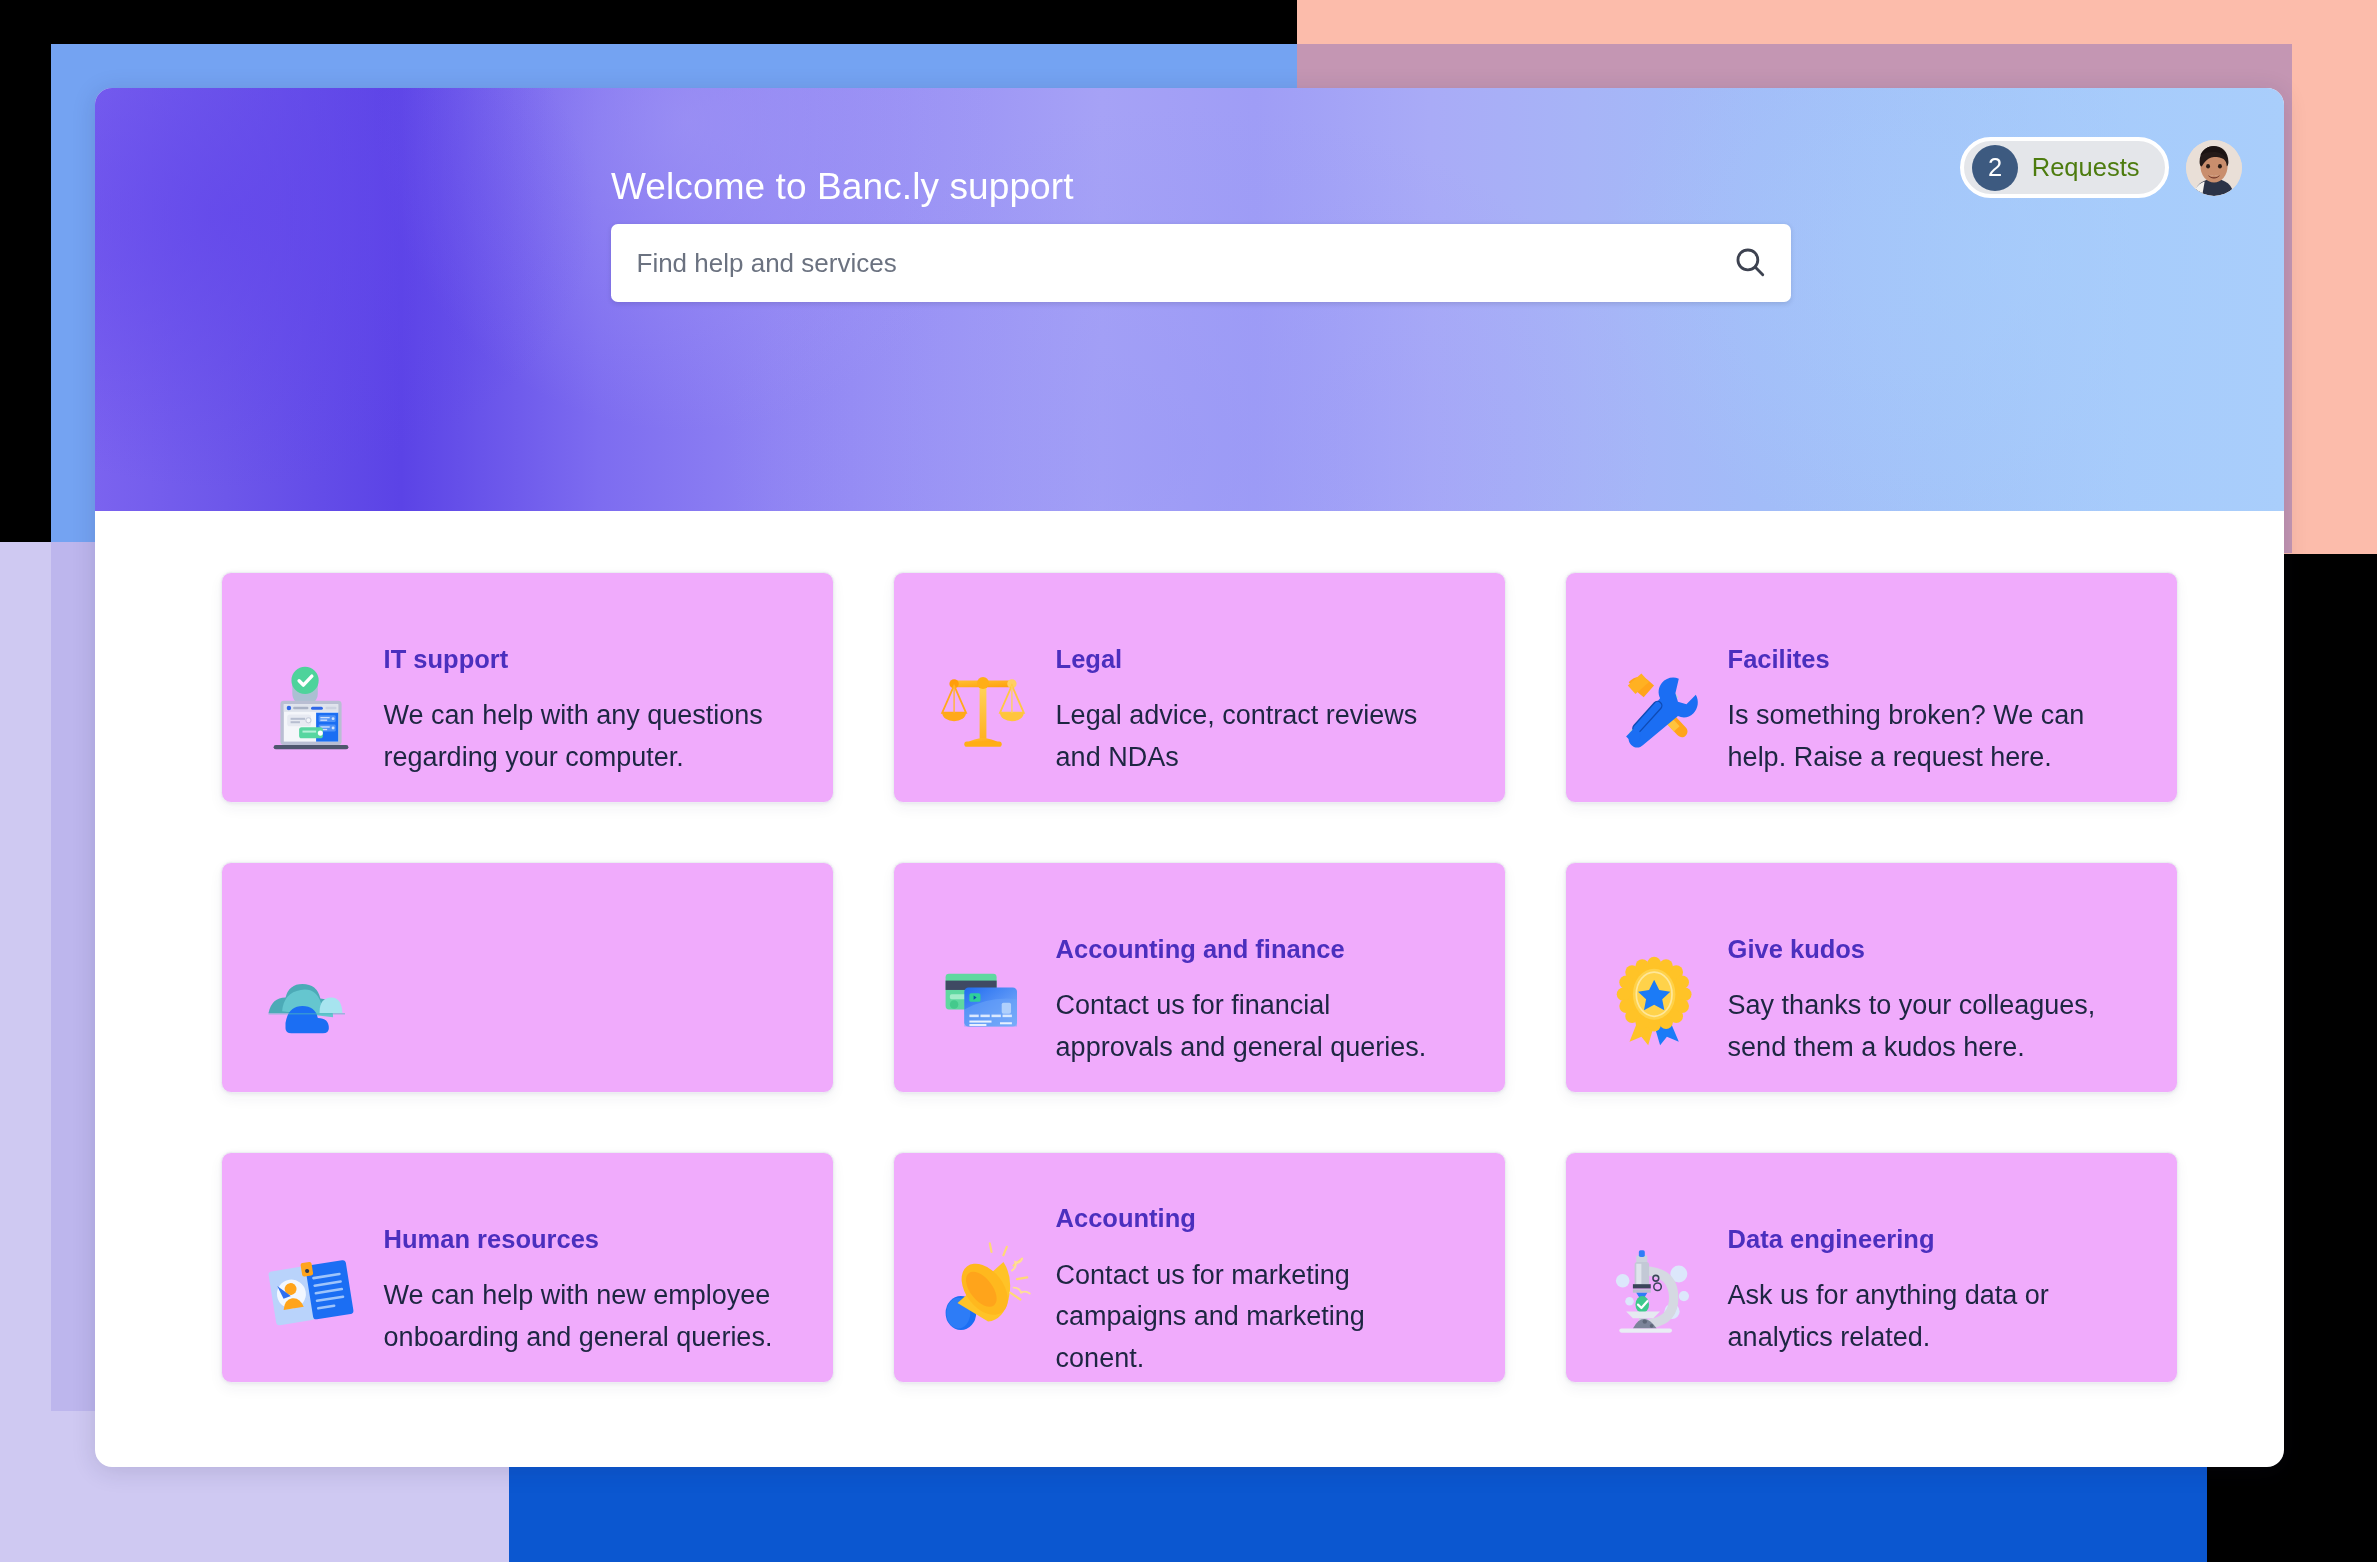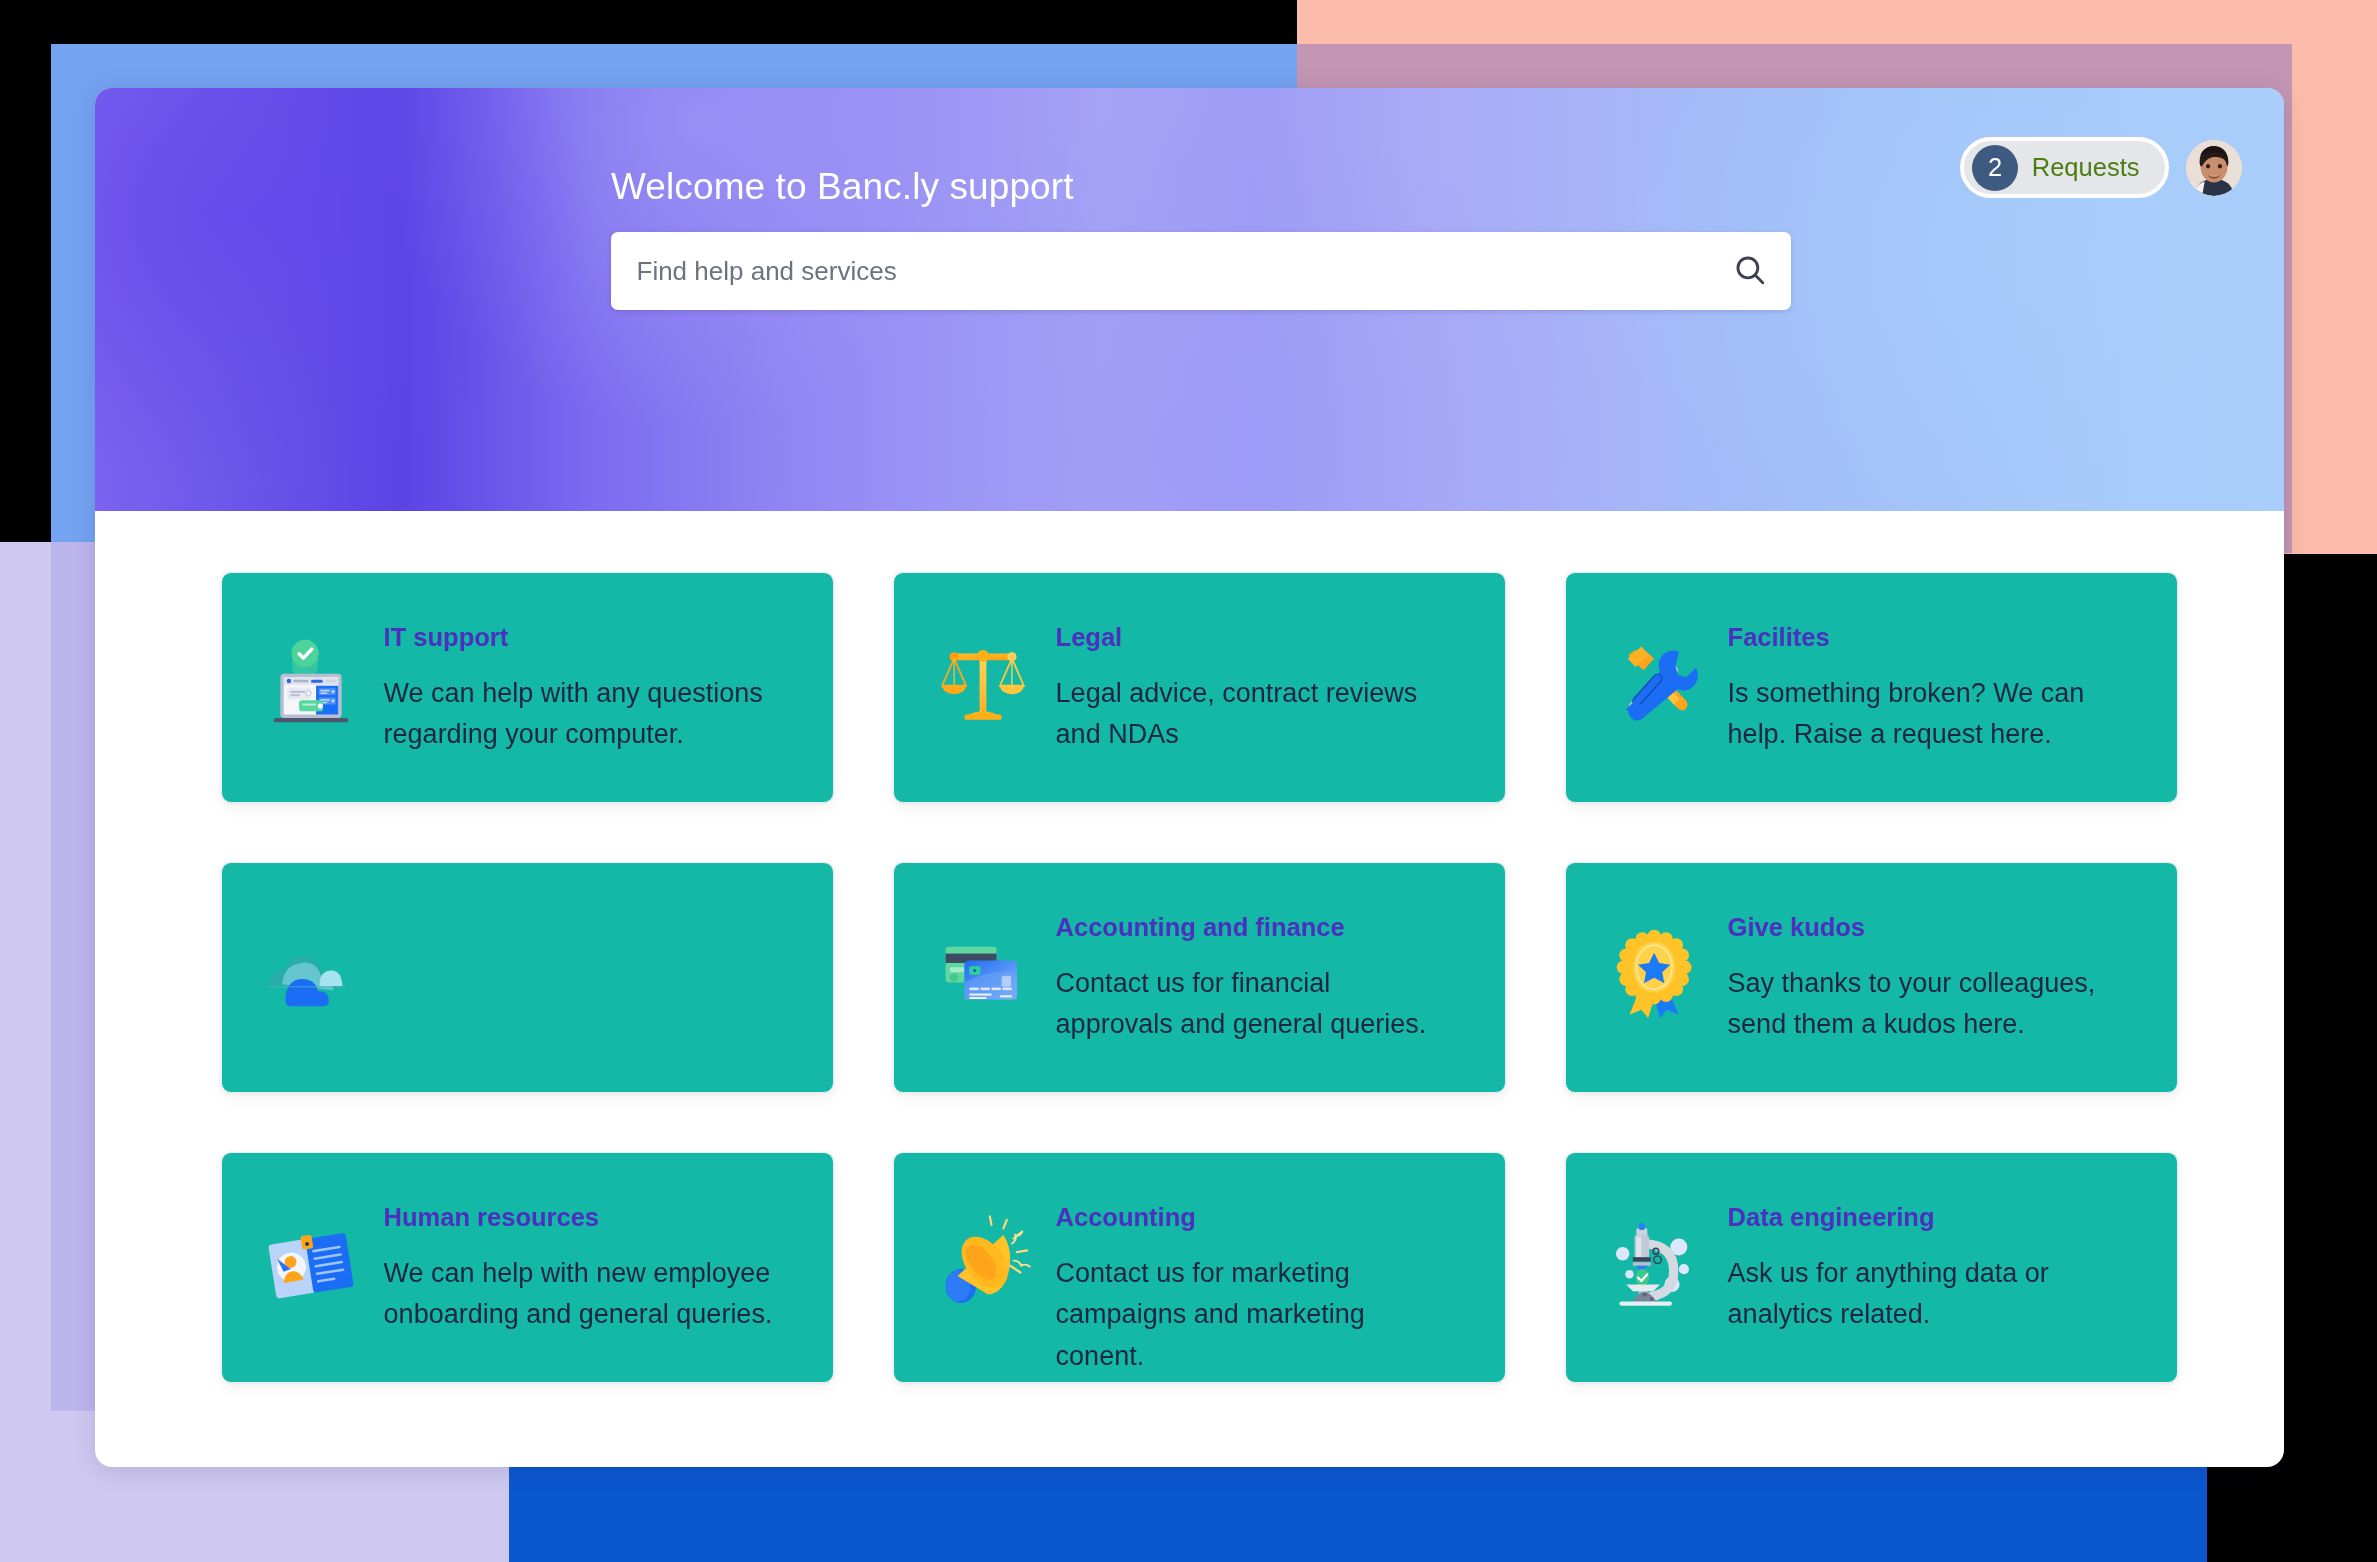--- a/index.html
+++ b/index.html
@@ -96,21 +96,21 @@
     left: 516px; top: 78px;
     color: #ffffff;
     font-size: 37px;
     font-weight: 400;
     letter-spacing: 0.1px;
     white-space: nowrap;
   }
 
   #search-wrap {
     position: absolute;
-    left: 516px; top: 144px;
+    left: 516px; top: 136px;
     width: 1180px; height: 78px;
     background: #ffffff;
     border-radius: 6.8px;
     box-shadow: 0 1.7px 5.1px rgba(20, 25, 60, 0.14);
     display: flex; align-items: center;
   }
   #search-input {
     flex: 1;
     border: none; outline: none; background: transparent;
     font-family: "Liberation Sans", sans-serif;
@@ -168,26 +168,26 @@
   
   #card-grid {
     display: grid;
     grid-template-columns: repeat(3, 613px);
     gap: 59px 59px;
     padding: 61px 0 0 126px;
   }
   .card {
     position: relative;
     height: 231px;
-    background: #14b8a6;
+    background: #f0abfc;
     border: 0.8px solid #eceef2;
     border-radius: 10.2px;
     box-shadow: 0 0.8px 3.4px rgba(30,36,70,0.07), 0 5.1px 13.6px rgba(30,36,70,0.05);
     display: flex;
-    align-items: flex-start;
+    align-items: center;
     padding: 41px 29px 0 29px;
     cursor: pointer;
   }
   .card-icon {
     width: 119px; height: 127px;
     flex: none;
     display: flex; align-items: center; justify-content: center;
     margin-right: 13.6px;
     margin-top: 6.8px;
   }

